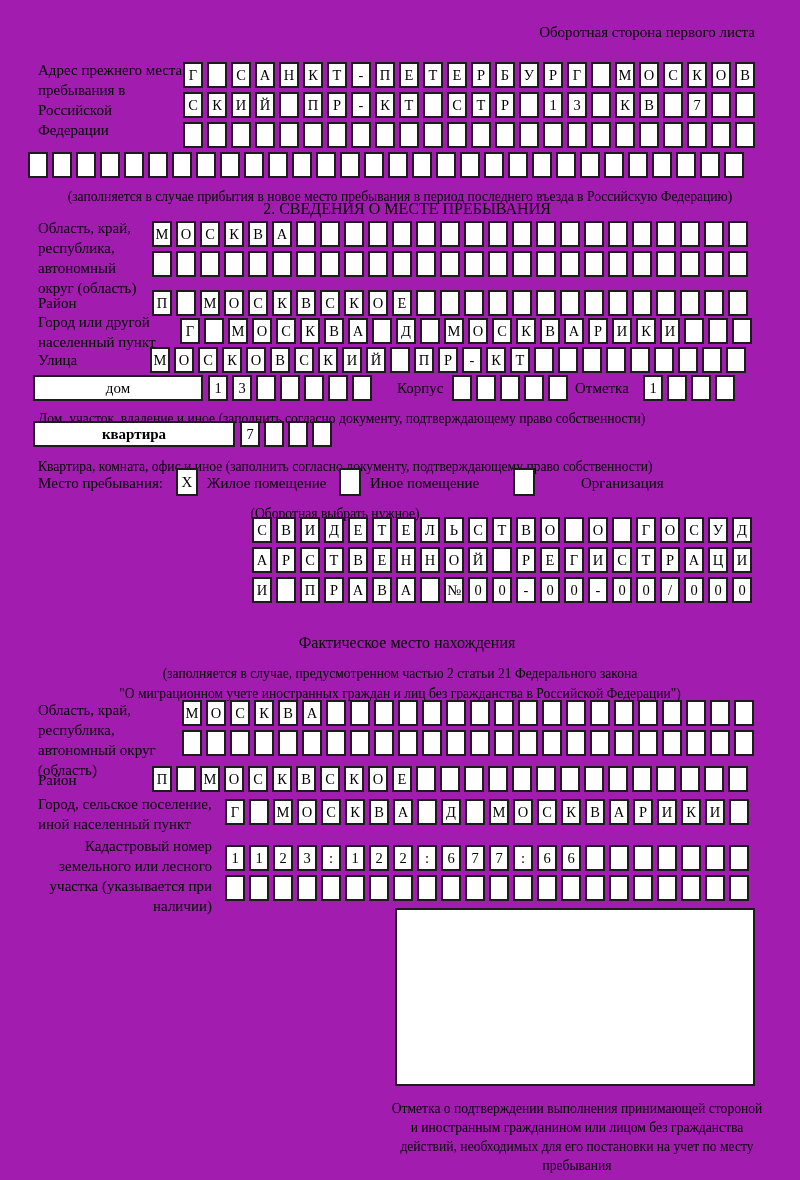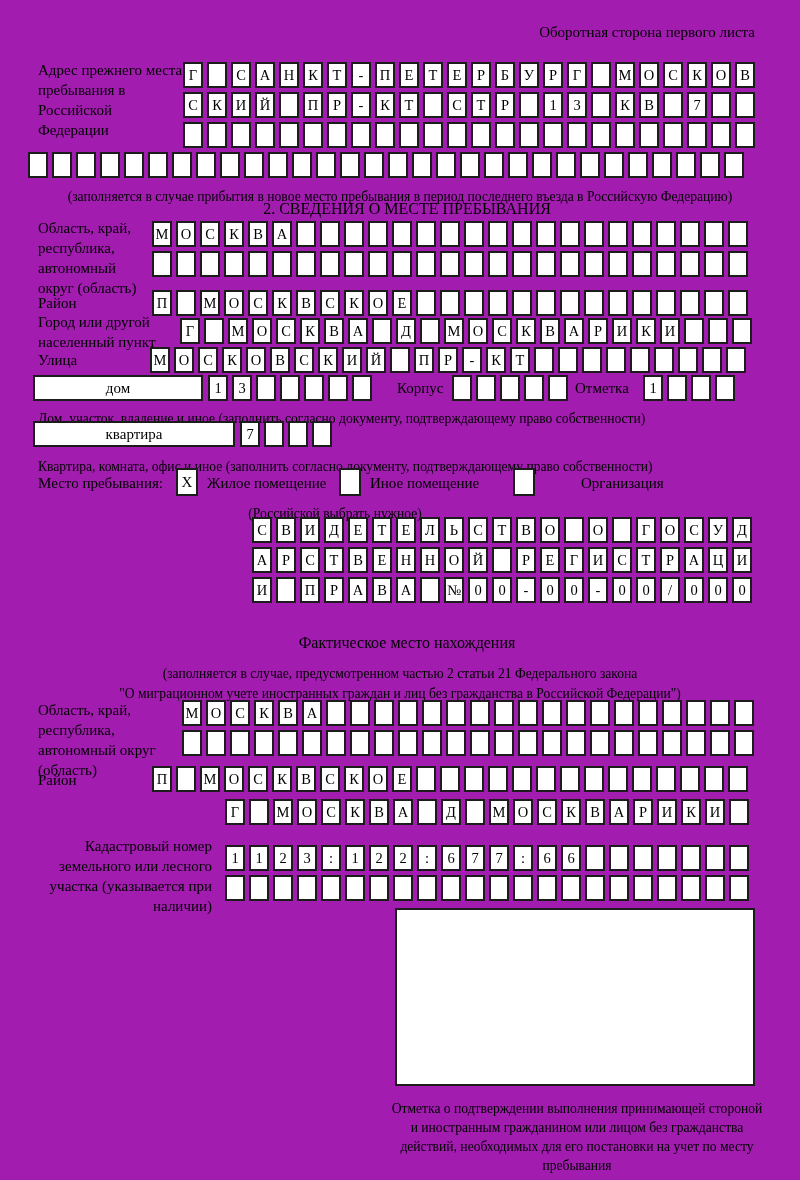--- a/index.html
+++ b/index.html
@@ -63,48 +63,49 @@
   <div class="abs cellrow" style="left:150px; top:347px;"><span class="cell">М</span><span class="cell">О</span><span class="cell">С</span><span class="cell">К</span><span class="cell">О</span><span class="cell">В</span><span class="cell">С</span><span class="cell">К</span><span class="cell">И</span><span class="cell">Й</span><span class="cell"></span><span class="cell">П</span><span class="cell">Р</span><span class="cell">-</span><span class="cell">К</span><span class="cell">Т</span><span class="cell"></span><span class="cell"></span><span class="cell"></span><span class="cell"></span><span class="cell"></span><span class="cell"></span><span class="cell"></span><span class="cell"></span><span class="cell"></span></div>
 
   <div class="abs widebox" style="left:33px; top:375px; width:170px;">дом</div>
   <div class="abs cellrow" style="left:208px; top:375px;"><span class="cell">1</span><span class="cell">3</span><span class="cell"></span><span class="cell"></span><span class="cell"></span><span class="cell"></span><span class="cell"></span></div>
   <div class="abs label" style="left:397px; top:378px;">Корпус</div>
   <div class="abs cellrow" style="left:452px; top:375px;"><span class="cell"></span><span class="cell"></span><span class="cell"></span><span class="cell"></span><span class="cell"></span></div>
   <div class="abs label" style="left:575px; top:378px;">Отметка</div>
   <div class="abs cellrow" style="left:643px; top:375px;"><span class="cell">1</span><span class="cell"></span><span class="cell"></span><span class="cell"></span></div>
   <div class="abs small-note" style="left:38px; top:402px; width:740px;">Дом, участок, владение и иное (заполнить согласно документу, подтверждающему право собственности)</div>
 
-  <div class="abs widebox" style="left:33px; top:421px; width:202px;">квартира</div>
+  <div class="abs widebox" style="left:33px; top:421px; width:202px;font-weight:bold;">квартира</div>
   <div class="abs cellrow" style="left:240px; top:421px;"><span class="cell">7</span><span class="cell"></span><span class="cell"></span><span class="cell"></span></div>
   <div class="abs small-note" style="left:38px; top:450px; width:740px;">Квартира, комната, офис и иное (заполнить согласно документу, подтверждающему право собственности)</div>
 
   <div class="abs label" style="left:38px; top:473px;">Место пребывания:</div>
   <span class="abs checkbox" style="left:176px; top:468px;">X</span>
   <div class="abs label" style="left:207px; top:473px;">Жилое помещение</div>
   <span class="abs checkbox" style="left:339px; top:468px;"></span>
   <div class="abs label" style="left:370px; top:473px;">Иное помещение</div>
   <span class="abs checkbox" style="left:513px; top:468px;"></span>
   <div class="abs label" style="left:581px; top:473px;">Организация</div>
-  <div class="abs small-note center" style="left:100px; top:497px; width:470px;">(Российской выбрать нужное)</div>
+  <div class="abs small-note center" style="left:100px; top:497px; width:470px;">(Оборотная выбрать нужное)</div>
 
   <div class="abs cellrow" style="left:252px; top:517px;"><span class="cell">С</span><span class="cell">В</span><span class="cell">И</span><span class="cell">Д</span><span class="cell">Е</span><span class="cell">Т</span><span class="cell">Е</span><span class="cell">Л</span><span class="cell">Ь</span><span class="cell">С</span><span class="cell">Т</span><span class="cell">В</span><span class="cell">О</span><span class="cell"></span><span class="cell">О</span><span class="cell"></span><span class="cell">Г</span><span class="cell">О</span><span class="cell">С</span><span class="cell">У</span><span class="cell">Д</span></div>
   <div class="abs cellrow" style="left:252px; top:547px;"><span class="cell">А</span><span class="cell">Р</span><span class="cell">С</span><span class="cell">Т</span><span class="cell">В</span><span class="cell">Е</span><span class="cell">Н</span><span class="cell">Н</span><span class="cell">О</span><span class="cell">Й</span><span class="cell"></span><span class="cell">Р</span><span class="cell">Е</span><span class="cell">Г</span><span class="cell">И</span><span class="cell">С</span><span class="cell">Т</span><span class="cell">Р</span><span class="cell">А</span><span class="cell">Ц</span><span class="cell">И</span></div>
   <div class="abs cellrow" style="left:252px; top:577px;"><span class="cell">И</span><span class="cell"></span><span class="cell">П</span><span class="cell">Р</span><span class="cell">А</span><span class="cell">В</span><span class="cell">А</span><span class="cell"></span><span class="cell">№</span><span class="cell">0</span><span class="cell">0</span><span class="cell">-</span><span class="cell">0</span><span class="cell">0</span><span class="cell">-</span><span class="cell">0</span><span class="cell">0</span><span class="cell">/</span><span class="cell">0</span><span class="cell">0</span><span class="cell">0</span></div>
 
   <div class="abs title center" style="left:0; top:634px; width:800px;">Фактическое место нахождения</div>
   <div class="abs small-note center" style="left:0; top:657px; width:800px;">(заполняется в случае, предусмотренном частью 2 статьи 21 Федерального закона</div>
   <div class="abs small-note center" style="left:0; top:677px; width:800px;">"О миграционном учете иностранных граждан и лиц без гражданства в Российской Федерации")</div>
 
   <div class="abs label" style="left:38px; top:700px; width:158px;">Область, край, республика, автономный округ (область)</div>
   <div class="abs cellrow" style="left:182px; top:700px;"><span class="cell">М</span><span class="cell">О</span><span class="cell">С</span><span class="cell">К</span><span class="cell">В</span><span class="cell">А</span><span class="cell"></span><span class="cell"></span><span class="cell"></span><span class="cell"></span><span class="cell"></span><span class="cell"></span><span class="cell"></span><span class="cell"></span><span class="cell"></span><span class="cell"></span><span class="cell"></span><span class="cell"></span><span class="cell"></span><span class="cell"></span><span class="cell"></span><span class="cell"></span><span class="cell"></span><span class="cell"></span></div>
   <div class="abs cellrow" style="left:182px; top:730px;"><span class="cell"></span><span class="cell"></span><span class="cell"></span><span class="cell"></span><span class="cell"></span><span class="cell"></span><span class="cell"></span><span class="cell"></span><span class="cell"></span><span class="cell"></span><span class="cell"></span><span class="cell"></span><span class="cell"></span><span class="cell"></span><span class="cell"></span><span class="cell"></span><span class="cell"></span><span class="cell"></span><span class="cell"></span><span class="cell"></span><span class="cell"></span><span class="cell"></span><span class="cell"></span><span class="cell"></span></div>
 
   <div class="abs label" style="left:38px; top:770px;">Район</div>
   <div class="abs cellrow" style="left:152px; top:766px;"><span class="cell">П</span><span class="cell"></span><span class="cell">М</span><span class="cell">О</span><span class="cell">С</span><span class="cell">К</span><span class="cell">В</span><span class="cell">С</span><span class="cell">К</span><span class="cell">О</span><span class="cell">Е</span><span class="cell"></span><span class="cell"></span><span class="cell"></span><span class="cell"></span><span class="cell"></span><span class="cell"></span><span class="cell"></span><span class="cell"></span><span class="cell"></span><span class="cell"></span><span class="cell"></span><span class="cell"></span><span class="cell"></span><span class="cell"></span></div>
 
+  <div class="abs label" style="left:38px; top:794px; width:190px;">Город, сельское поселение, иной населенный пункт</div>
   <div class="abs cellrow" style="left:225px; top:799px;"><span class="cell">Г</span><span class="cell"></span><span class="cell">М</span><span class="cell">О</span><span class="cell">С</span><span class="cell">К</span><span class="cell">В</span><span class="cell">А</span><span class="cell"></span><span class="cell">Д</span><span class="cell"></span><span class="cell">М</span><span class="cell">О</span><span class="cell">С</span><span class="cell">К</span><span class="cell">В</span><span class="cell">А</span><span class="cell">Р</span><span class="cell">И</span><span class="cell">К</span><span class="cell">И</span><span class="cell"></span></div>
 
   <div class="abs label" style="left:30px; top:836px; width:182px;text-align:right;">Кадастровый номер земельного или лесного участка (указывается при наличии)</div>
   <div class="abs cellrow" style="left:225px; top:845px;"><span class="cell">1</span><span class="cell">1</span><span class="cell">2</span><span class="cell">3</span><span class="cell">:</span><span class="cell">1</span><span class="cell">2</span><span class="cell">2</span><span class="cell">:</span><span class="cell">6</span><span class="cell">7</span><span class="cell">7</span><span class="cell">:</span><span class="cell">6</span><span class="cell">6</span><span class="cell"></span><span class="cell"></span><span class="cell"></span><span class="cell"></span><span class="cell"></span><span class="cell"></span><span class="cell"></span></div>
   <div class="abs cellrow" style="left:225px; top:875px;"><span class="cell"></span><span class="cell"></span><span class="cell"></span><span class="cell"></span><span class="cell"></span><span class="cell"></span><span class="cell"></span><span class="cell"></span><span class="cell"></span><span class="cell"></span><span class="cell"></span><span class="cell"></span><span class="cell"></span><span class="cell"></span><span class="cell"></span><span class="cell"></span><span class="cell"></span><span class="cell"></span><span class="cell"></span><span class="cell"></span><span class="cell"></span><span class="cell"></span></div>
 
   <div class="abs bigbox" style="left:395px; top:908px; width:360px; height:178px;"></div>
   <div class="abs small-note center" style="left:388px; top:1092px; width:378px;">Отметка о подтверждении выполнения принимающей стороной и иностранным гражданином или лицом без гражданства действий, необходимых для его постановки на учет по месту пребывания</div>
 
 </div>

